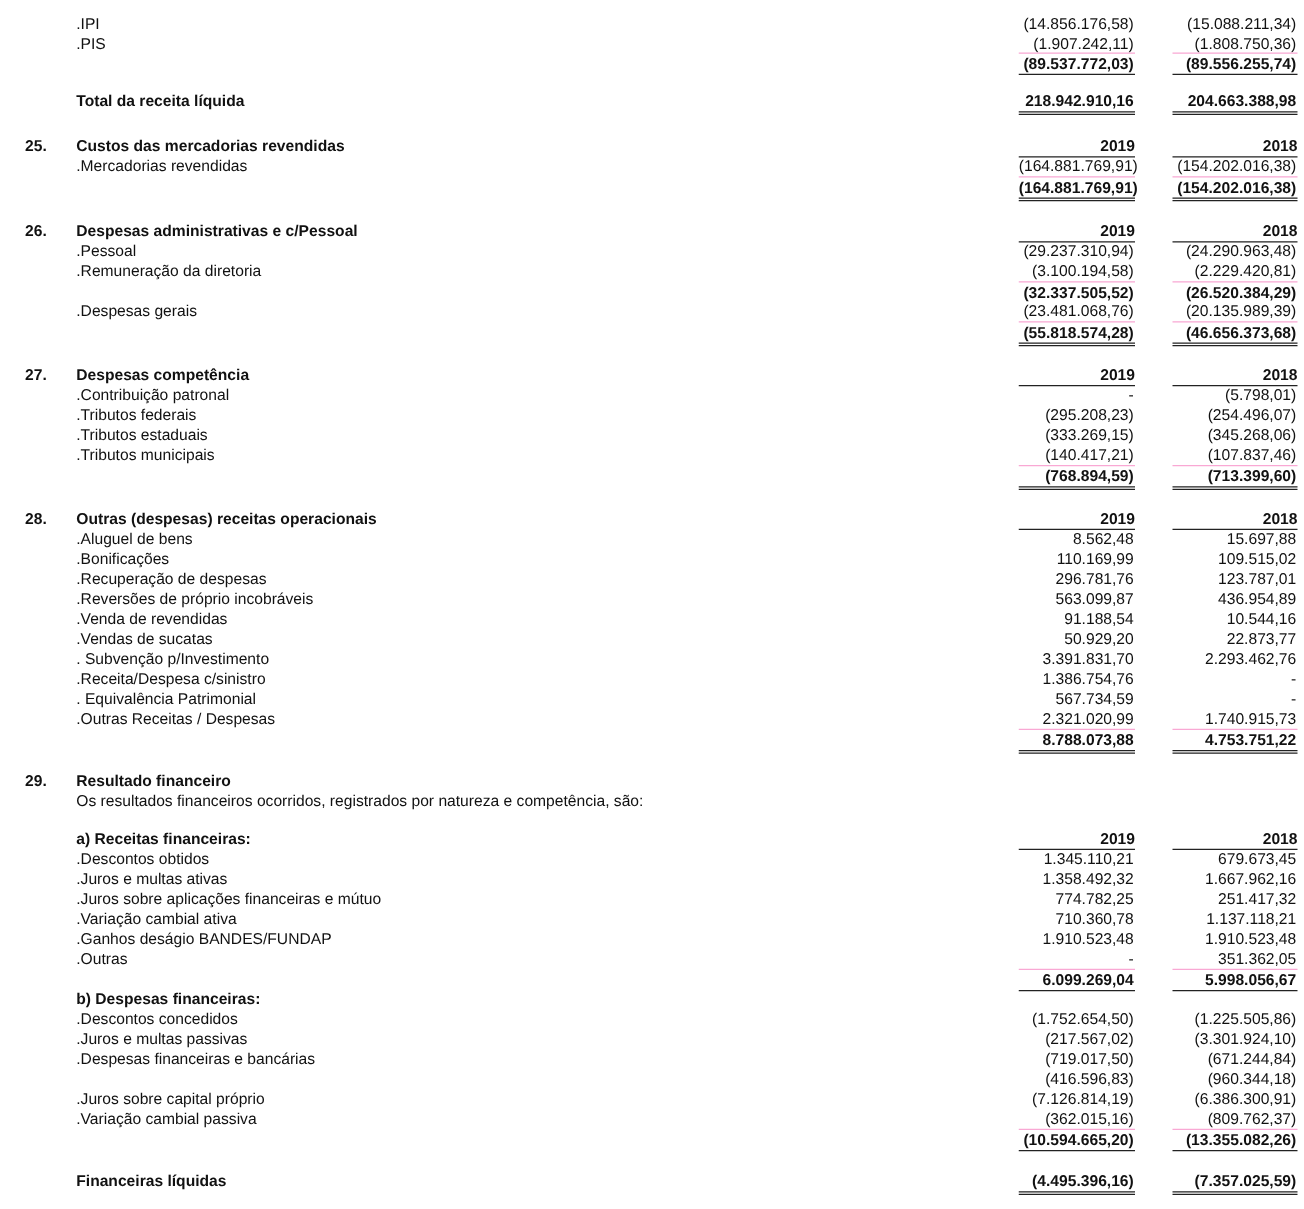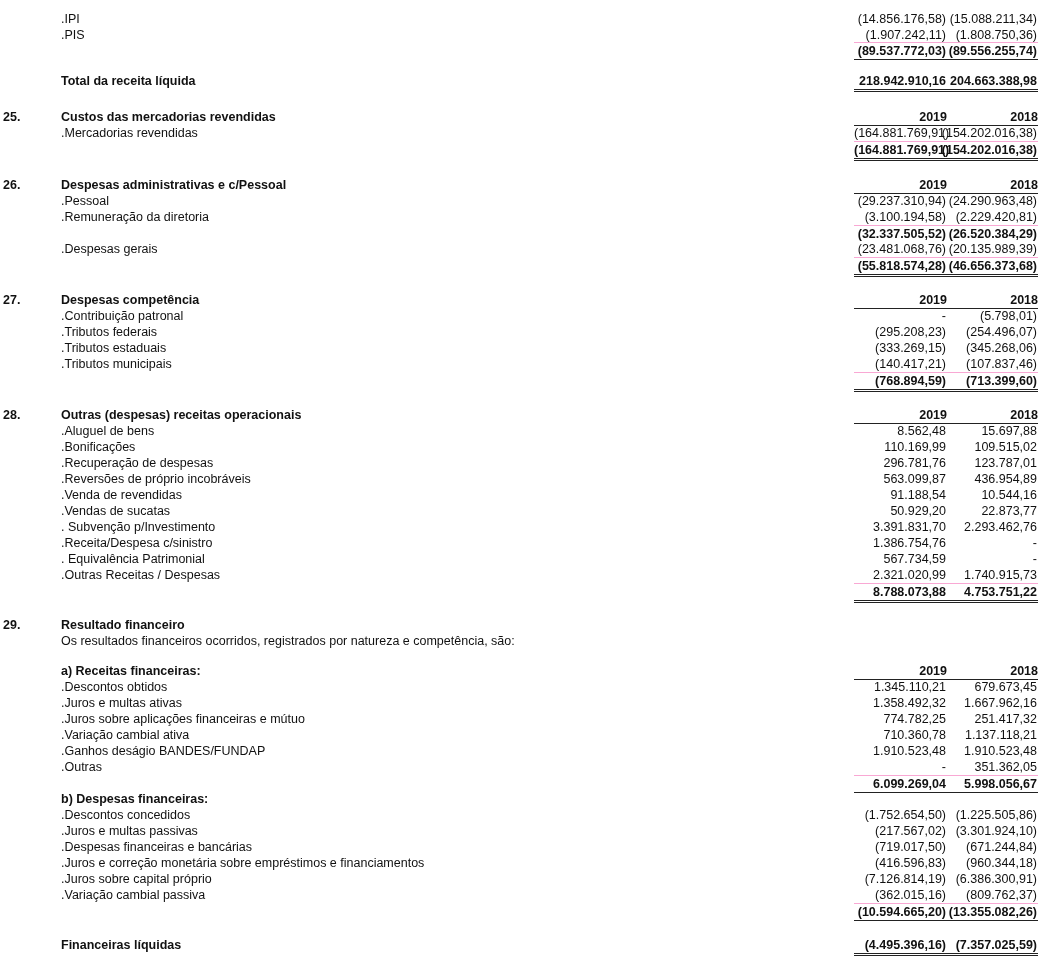--- a/index.html
+++ b/index.html
@@ -1,23 +1,23 @@
 <!DOCTYPE html>
 <html><head>
 <meta charset="utf-8">
 <style>
   html, body { margin: 0; padding: 0; background: #ffffff; }
   body { width: 1043px; height: 967px; position: relative; overflow: hidden;
          font-family: "Liberation Sans", sans-serif; font-size: 12.5px; color: #111; }
   .row { position: absolute; left: 0; width: 953px; height: 16px; line-height: 16px; }
-  .num { position: absolute; left: 3px; font-weight: bold; }
+  .num { position: absolute; left: 20px; font-weight: bold; }
   .label { position: absolute; left: 61px; white-space: nowrap; }
   .bold { font-weight: bold; }
   .c19, .c18 { position: absolute; text-align: right; white-space: nowrap; box-sizing: border-box; }
-  .c19 { left: 815px; width: 93px; padding-right: 1px; margin-left: 39px; }
+  .c19 { left: 815px; width: 93px; padding-right: 1px; }
   .c18 { left: 938px; width: 100px; padding-right: 1px; }
   .hdr { font-weight: bold; border-bottom: 1px solid #222; padding-right: 0; }
   .top { border-top: 1px solid #f9a8d4; }
   .dbl { border-bottom: 3px double #222; }
   .sgl { border-bottom: 1px solid #222; }
 </style>
 </head>
 <body>
 
 <div class="row" style="top:11px">
@@ -238,21 +238,20 @@
   <span class="label">.Juros e multas passivas</span>
   <span class="c19">(217.567,02)</span>
   <span class="c18">(3.301.924,10)</span>
 </div>
 <div class="row" style="top:839px">
   <span class="label">.Despesas financeiras e bancárias</span>
   <span class="c19">(719.017,50)</span>
   <span class="c18">(671.244,84)</span>
 </div>
 <div class="row" style="top:855px">
-  <span class="label">.Juros e correção monetária sobre empréstimos e financiamentos</span>
   <span class="c19">(416.596,83)</span>
   <span class="c18">(960.344,18)</span>
 </div>
 <div class="row" style="top:871px">
   <span class="label">.Juros sobre capital próprio</span>
   <span class="c19">(7.126.814,19)</span>
   <span class="c18">(6.386.300,91)</span>
 </div>
 <div class="row" style="top:887px">
   <span class="label">.Variação cambial passiva</span>

